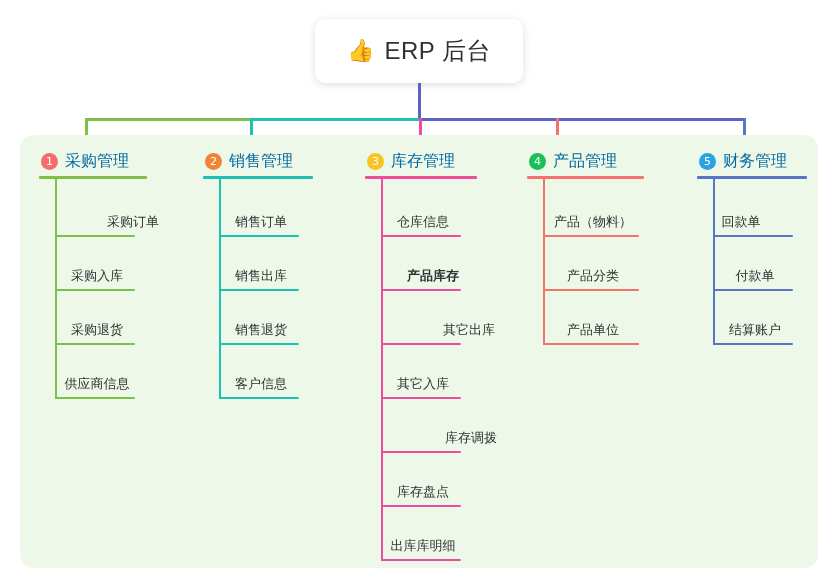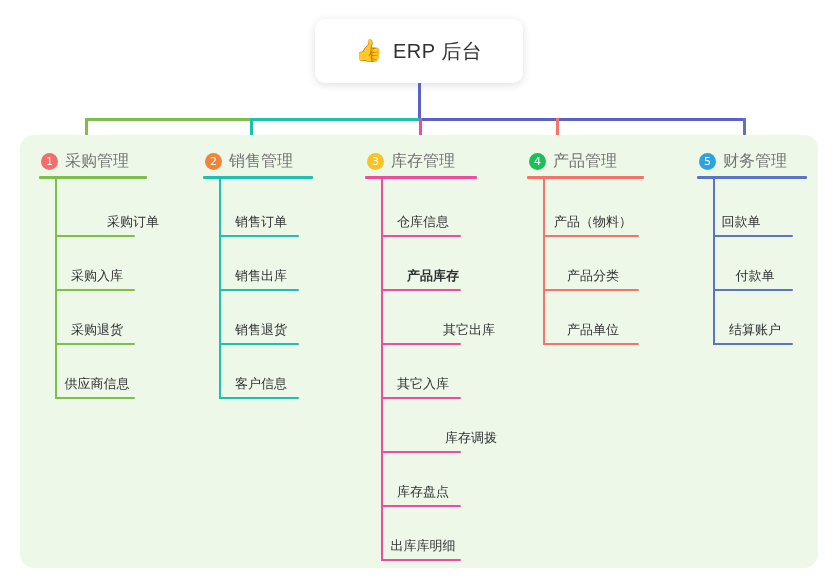--- a/index.html
+++ b/index.html
@@ -14,40 +14,40 @@
   
   .title-card{
     position:absolute;left:315px;top:19px;width:208px;height:64px;
     background:#ffffff;border-radius:10px;
     box-shadow:0 2px 9px rgba(0,0,0,.13);
     display:flex;align-items:center;justify-content:center;
     box-sizing:border-box;
   }
   .title-inner{display:flex;align-items:center;gap:10px;}
   .title-emoji{font-size:22px;line-height:1;}
-  .title-text{font-size:20px;color:#303133;letter-spacing:.5px;white-space:nowrap;}
+  .title-text{font-size:24px;color:#303133;letter-spacing:.5px;white-space:nowrap;}
 
   
   .ln{position:absolute;}
 
   
   .panel{
     position:absolute;left:20px;top:135px;width:798px;height:433px;
     background:#eef8e9;border-radius:14px;
   }
 
   
   .col{position:absolute;top:0;}
   .col-head{position:relative;display:flex;align-items:center;gap:7px;height:26px;padding-left:2px;}
   .badge{
     width:17px;height:17px;border-radius:50%;
     color:#fff;font-size:11px;line-height:17px;text-align:center;
     flex:0 0 17px;font-family:"DejaVu Sans",sans-serif;
   }
-  .head-label{font-size:16px;color:#737373;white-space:nowrap;}
+  .head-label{font-size:16px;color:#0369a1;white-space:nowrap;}
   .head-rule{position:absolute;left:0;height:3px;border-radius:1px;}
   .vline{position:absolute;width:2px;}
   .leaf-label{
     position:absolute;font-size:13px;color:#303133;white-space:nowrap;
     text-align:center;
   }
   .leaf-rule{position:absolute;height:2px;border-radius:1px;}
 </style>
 </head>
 <body>

